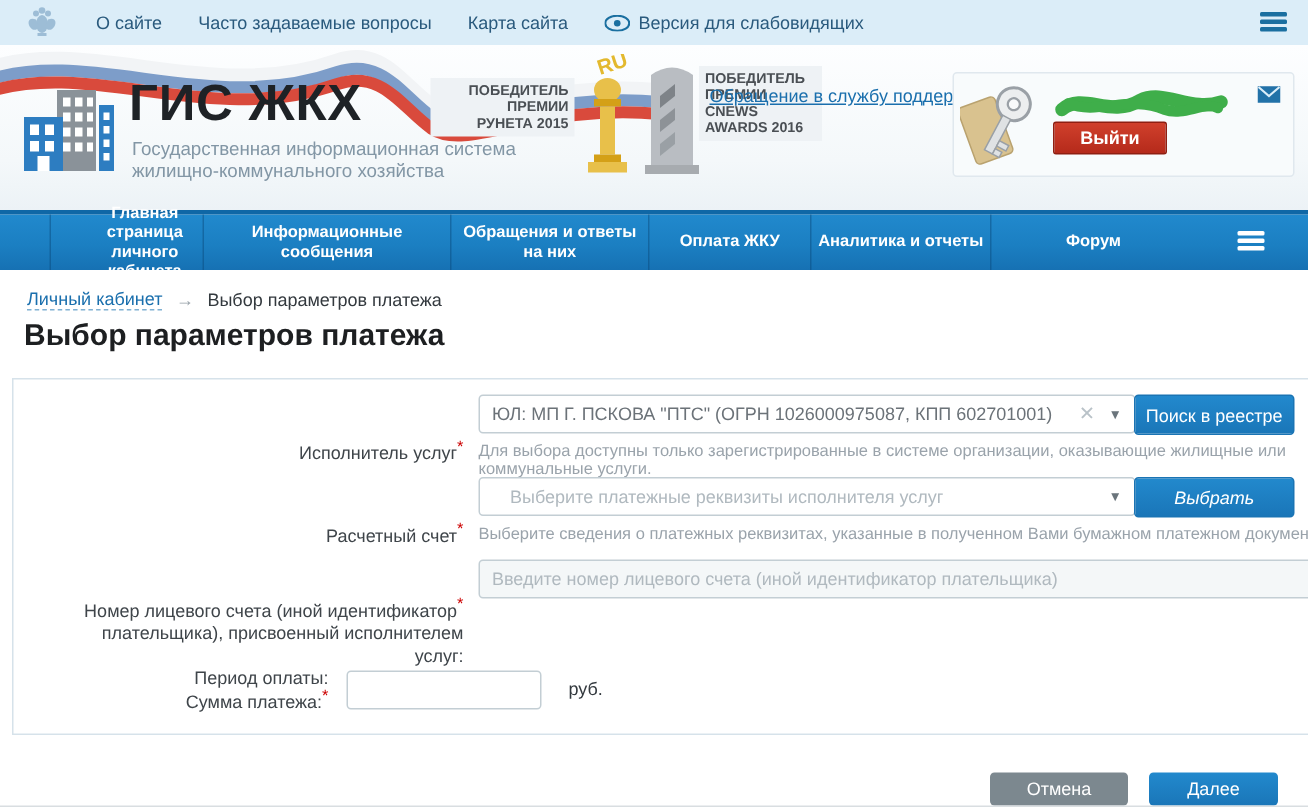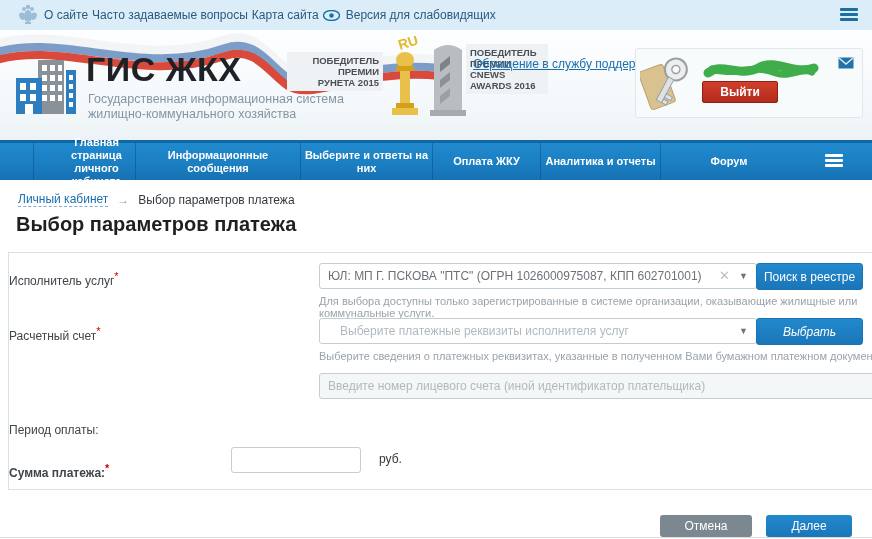--- a/index.html
+++ b/index.html
@@ -2,21 +2,21 @@
 <html><head>
 <meta charset="utf-8">
 <style>
   * { margin:0; padding:0; box-sizing:border-box; }
   html,body { background:#fff; }
   body { font-family:"Liberation Sans", sans-serif; }
   .screen { position:relative; width:872px; height:539px; overflow:hidden; background:#fff; }
 
   
   .topbar { position:absolute; left:0; top:0; width:872px; height:30px; background:#dbedf8;
-            display:flex; align-items:center; gap:4px; padding-left:16px; }
+            display:flex; align-items:center; gap:24px; padding-left:16px; }
   .topbar a { font-size:12px; color:#2a5a7d; text-decoration:none; white-space:nowrap; cursor:pointer; }
   .topbar .eyewrap { display:flex; align-items:center; gap:6px; }
   .topbar-burger { position:absolute; right:14px; top:8px; width:18px; cursor:pointer; }
   .topbar-burger div { height:3px; background:#1a6fa0; margin-bottom:2px; border-radius:1px; }
 
   
   .header { position:absolute; left:0; top:30px; width:872px; height:110px;
             background:linear-gradient(180deg,#fdfeff 0%,#f4f8fa 70%,#ecf2f6 100%); }
   .ribbon { position:absolute; left:0; top:0; pointer-events:none; }
   .logo-icon { position:absolute; left:14px; top:26px; }
@@ -48,21 +48,21 @@
 
   
   .breadcrumb { position:absolute; left:18px; top:192px; font-size:12px; color:#33393e; display:flex; gap:9px; align-items:center; }
   .breadcrumb .bc-link { color:#1a6fad; border-bottom:1px dashed #7fb0d2; cursor:pointer; }
   .breadcrumb .bc-arrow { color:#98a2a9; }
   .page-title { position:absolute; left:16px; top:213px; font-size:20px; font-weight:bold; color:#1d1f21; }
 
   
   .form-box { position:absolute; left:8px; top:252px; width:880px; height:238px;
               background:#fff; border:1px solid #d6e2ea; }
-  .flabel { position:absolute; font-size:12px; color:#3f454a; text-align:left; line-height:15px; }
+  .flabel { position:absolute; font-size:12px; color:#3f454a; text-align:right; line-height:15px;margin-top:22px; }
   sup.req { color:#cc0000; font-size:11px; }
   .combo { position:absolute; height:26px; background:#fff; border:1px solid #c3ced4; border-radius:3px;
            display:flex; align-items:center; padding:0 28px 0 8px; font-size:12px; cursor:pointer; }
   .combo .val { color:#6b7278; white-space:nowrap; overflow:hidden; }
   .combo .ph  { color:#b0b9bf; white-space:nowrap; overflow:hidden; }
   .combo .clear { position:absolute; right:26px; top:4px; color:#b9c2c8; font-size:13px; cursor:pointer; }
   .combo .caret { position:absolute; right:8px; top:7px; color:#6b757c; font-size:9px; cursor:pointer; }
   .btn-blue { position:absolute; background:linear-gradient(180deg,#2289cd,#1a76b8); border:1px solid #1a74b4;
               border-radius:3px; color:#fff; font-size:12px; text-align:center; cursor:pointer; }
   .help { position:absolute; font-size:11px; color:#9aa3ab; }
@@ -207,21 +207,21 @@
         <rect x="0.5" y="0.5" width="15" height="11" fill="#2272a8"></rect>
         <polyline points="1,1 8,7 15,1" fill="none" stroke="#dbedf8" stroke-width="1.4"></polyline>
       </svg>
     </div>
   </div>
 
   <div class="nav">
     <div class="nav-cell nav-spacer"></div>
     <div class="nav-cell" style="width:102px;padding-left:24px;">Главная страница личного кабинета</div>
     <div class="nav-cell" style="width:165px;">Информационные сообщения</div>
-    <div class="nav-cell" style="width:132px;">Выберите и ответы на них</div>
+    <div class="nav-cell" style="width:132px;">Обращения и ответы на них</div>
     <div class="nav-cell" style="width:108px;">Оплата ЖКУ</div>
     <div class="nav-cell" style="width:120px;">Аналитика и отчеты</div>
     <div class="nav-cell" style="width:137px;">Форум</div>
     <div class="nav-burger">
         <div></div>
         <div></div>
         <div></div>
       </div>
   </div>
 
@@ -248,25 +248,30 @@
     <div class="flabel" style="left:0;top:71px;width:300px;">
       <span>Расчетный счет</span><sup class="req">*</sup>
     </div>
     <div class="combo" style="left:310px;top:65px;width:438px;padding-left:20px;">
       <span class="ph">Выберите платежные реквизиты исполнителя услуг</span>
       <span class="caret">▼</span>
     </div>
     <div class="btn-blue" style="left:747px;top:65px;width:107px;height:27px;line-height:26px;font-style:italic;">Выбрать</div>
     <div class="help" style="left:310px;top:97px;">Выберите сведения о платежных реквизитах, указанные в полученном Вами бумажном платежном документе.</div>
 
+    <div class="flabel" style="left:0;top:121px;width:300px;">
+      <span>Номер лицевого счета (иной идентификатор</span><sup class="req">*</sup><br>
+      <span>плательщика), присвоенный исполнителем</span><br>
+      <span>услуг:</span>
+    </div>
     <input class="tinput input-personal" style="left: 310px; top: 120px; width: 562px; height: 26px;" placeholder="Введите номер лицевого счета (иной идентификатор плательщика)">
 
     <div class="flabel" style="left:0;top:170px;width:210px;">Период оплаты:</div>
 
-    <div class="flabel" style="left:0;top:208px;width:210px;font-weight:bold;">
+    <div class="flabel" style="left:0;top:182px;width:210px;">
       <span>Сумма платежа:</span><sup class="req">*</sup>
     </div>
     <input class="tinput" style="left: 222px; top: 194px; width: 130px; height: 26px;">
     <div class="currency" style="left:370px;top:199px;">руб.</div>
   </div>
 
   <div class="btn-cancel">Отмена</div>
   <div class="btn-next">Далее</div>
   <div class="footer-line"></div>
 

